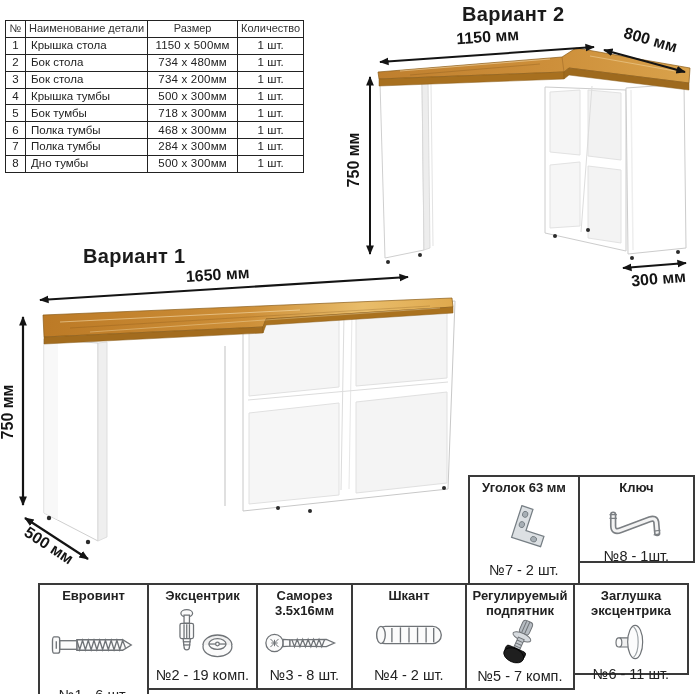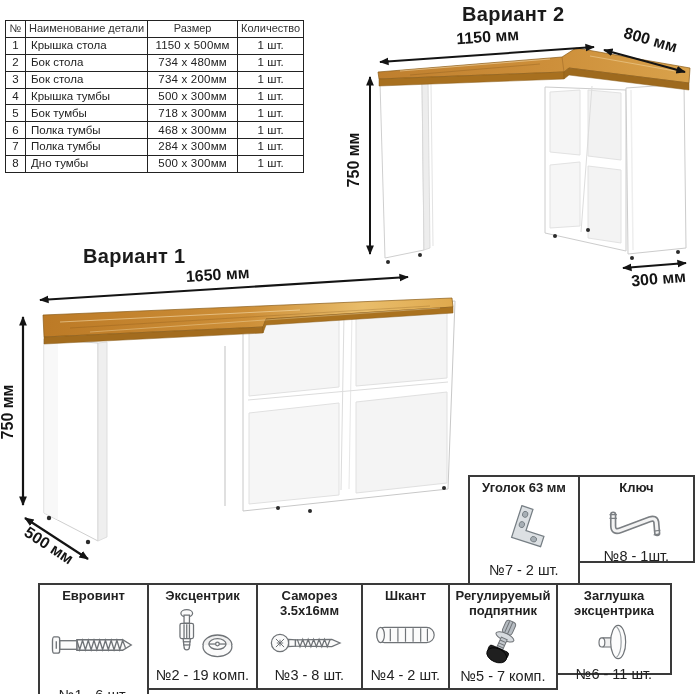--- a/index.html
+++ b/index.html
@@ -288,37 +288,37 @@
             <path d="M48,42 a16,11 0 0 1 32,0" fill="#f0f0f0"></path>
             <ellipse cx="64" cy="41" rx="9.5" ry="6"></ellipse>
             <line x1="54.5" y1="41" x2="73.5" y2="41"></line>
             <circle cx="64" cy="41" r="2"></circle>
           </g>
         </svg>
       </div>
       <div class="hwqty">№2 - 19 комп.</div>
     </div>
 
-    <div class="hwcell" style="width:107px;height:107px">
+    <div class="hwcell" style="width:97px;height:107px">
       <div class="hwname">Саморез 3.5x16мм</div>
       <div class="hwicon">
         <svg viewBox="0 0 96 44" width="90" height="40">
           <g fill="#fbfbfb" stroke="#6f7377" stroke-width="1.4">
             <circle cx="15" cy="22" r="9.5"></circle>
             <path d="M10.5,17.5 l9,9 M19.5,17.5 l-9,9 M11.5,22 h7 M15,18.5 v7" fill="none" stroke-width="1.1"></path>
             <path d="M24.5,18 L32,18.5 L32,25.5 L24.5,26 Z"></path>
             <path d="M32,18.5 L72,18 L81,22 L72,26 L32,25.5 Z"></path>
             <path fill="none" d="M34,18 l3,8 3,-8 3,8 3,-8 3,8 3,-8 3,8 3,-8 3,8 3,-8 3,8 3,-7.5"></path>
           </g>
         </svg>
       </div>
       <div class="hwqty">№3 - 8 шт.</div>
     </div>
 
-    <div class="hwcell" style="width:89px;height:107px">
+    <div class="hwcell" style="width:116px;height:107px">
       <div class="hwname">Шкант</div>
       <div class="hwicon">
         <svg viewBox="0 0 96 40" width="92" height="38">
           <g fill="#fbfbfb" stroke="#6f7377" stroke-width="1.4">
             <rect x="14" y="11" width="68" height="18" rx="9"></rect>
             <ellipse cx="18.5" cy="20" rx="4.5" ry="9"></ellipse>
             <line x1="30" y1="12.5" x2="30" y2="27.5"></line>
               <line x1="39" y1="12" x2="39" y2="28"></line>
             <line x1="48" y1="12" x2="48" y2="28"></line>
               <line x1="57" y1="12" x2="57" y2="28"></line>

